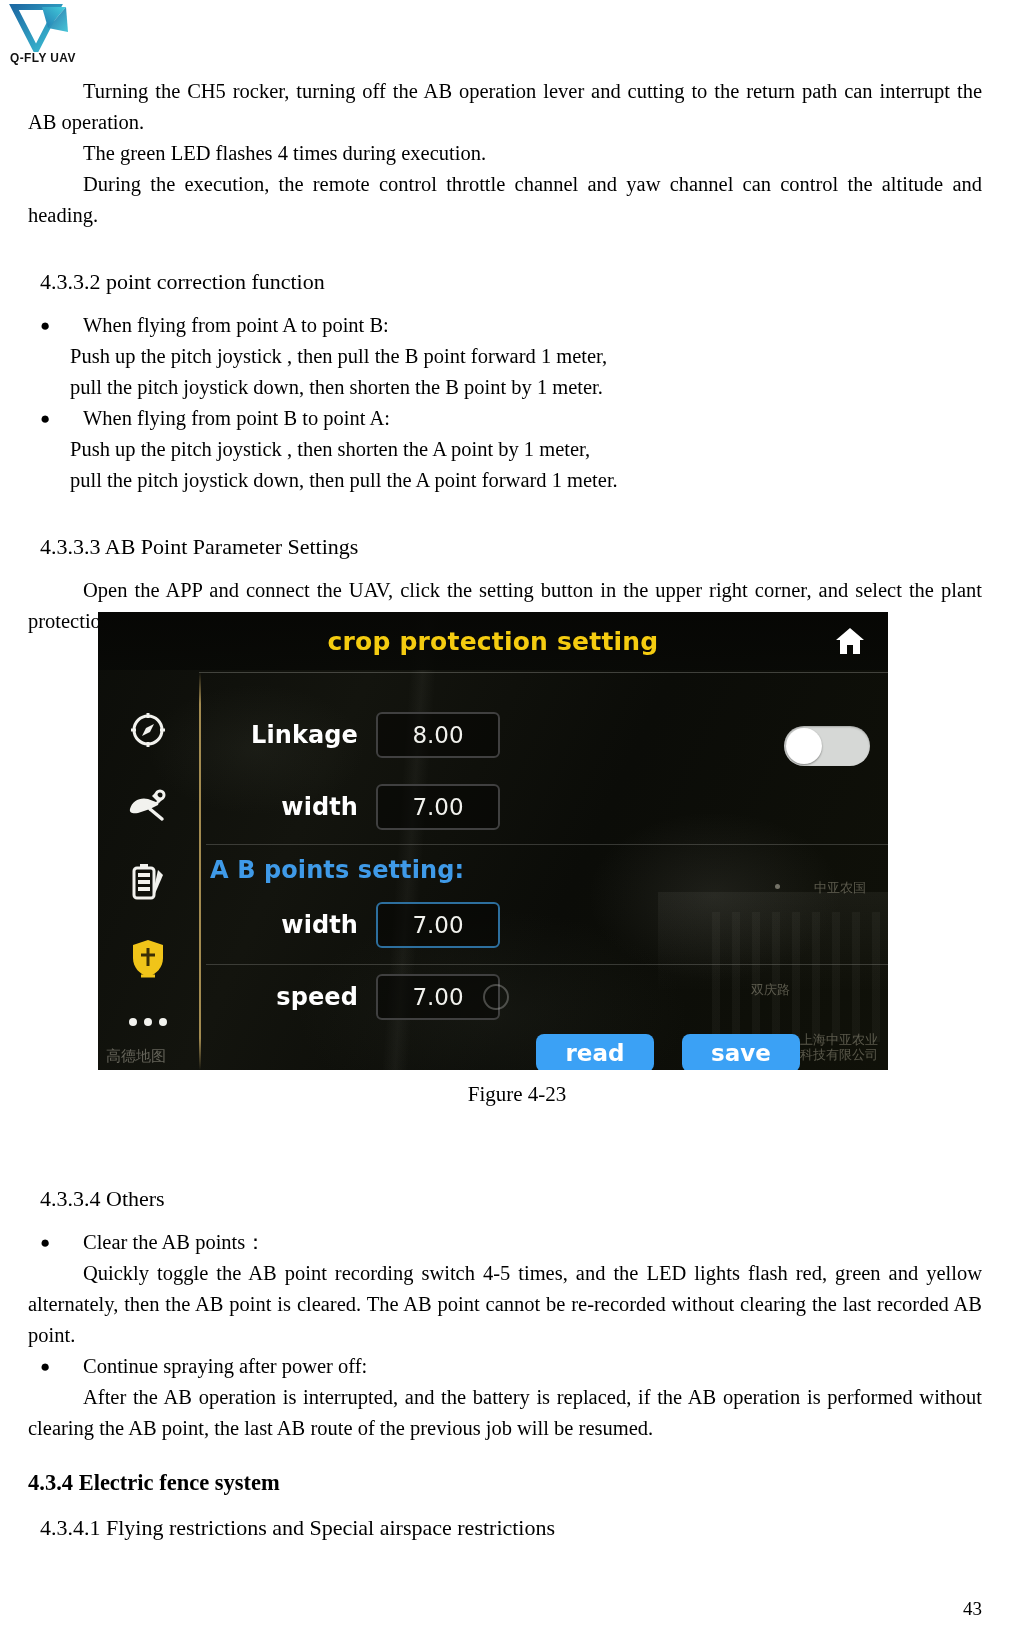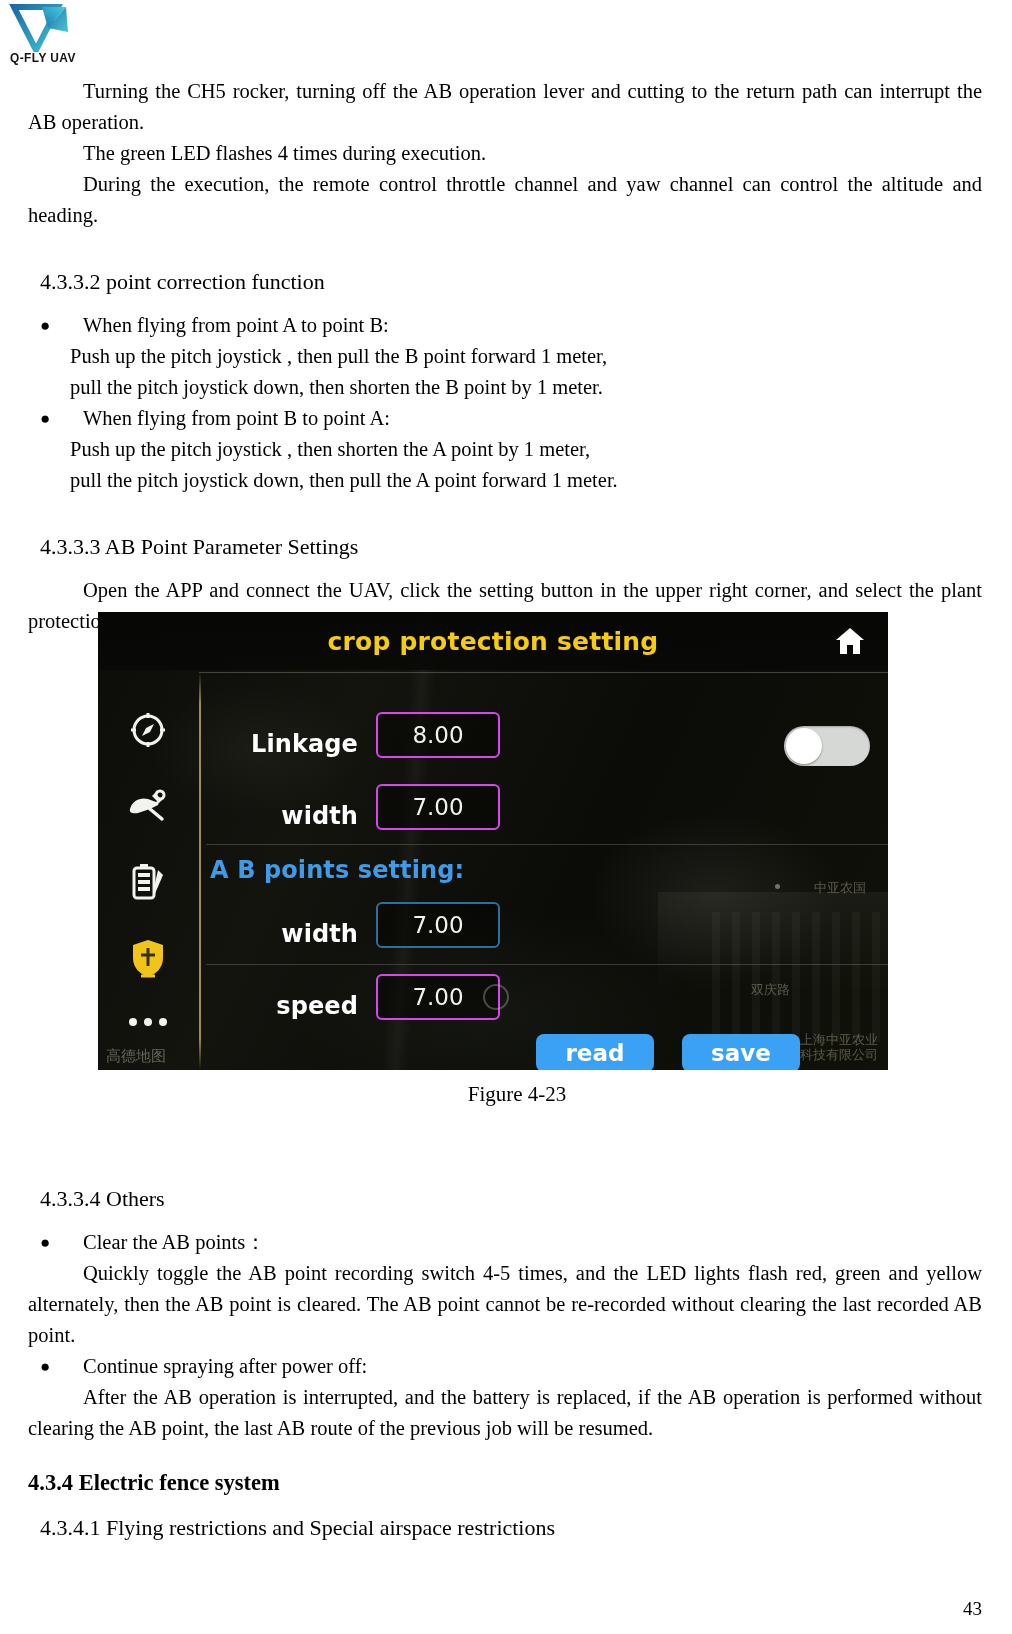--- a/index.html
+++ b/index.html
@@ -215,37 +215,37 @@
   .panel {
     position: absolute;
     left: 108px;
     top: 62px;
     width: 682px;
     height: 396px;
   }
   .row {
     position: absolute;
     display: flex;
-    align-items: flex-end;
+    align-items: center;
   }
   .row-label {
     font-family: "DejaVu Sans", sans-serif;
     font-weight: bold;
     font-size: 24px;
     color: #ffffff;
     text-align: right;
     width: 170px;
     padding-right: 18px;
     box-sizing: border-box;
     letter-spacing: 0.1px;
   }
   .field {
     width: 120px;
     height: 42px;
-    border: 2px solid #d946ef;
+    border: 2px solid #404040;
     border-radius: 6px;
     background: rgba(5,6,4,0.55);
     display: flex;
     align-items: center;
     justify-content: center;
     font-family: "DejaVu Sans", sans-serif;
     font-size: 23px;
     color: #f2f2ee;
   }
   .field.accent {

